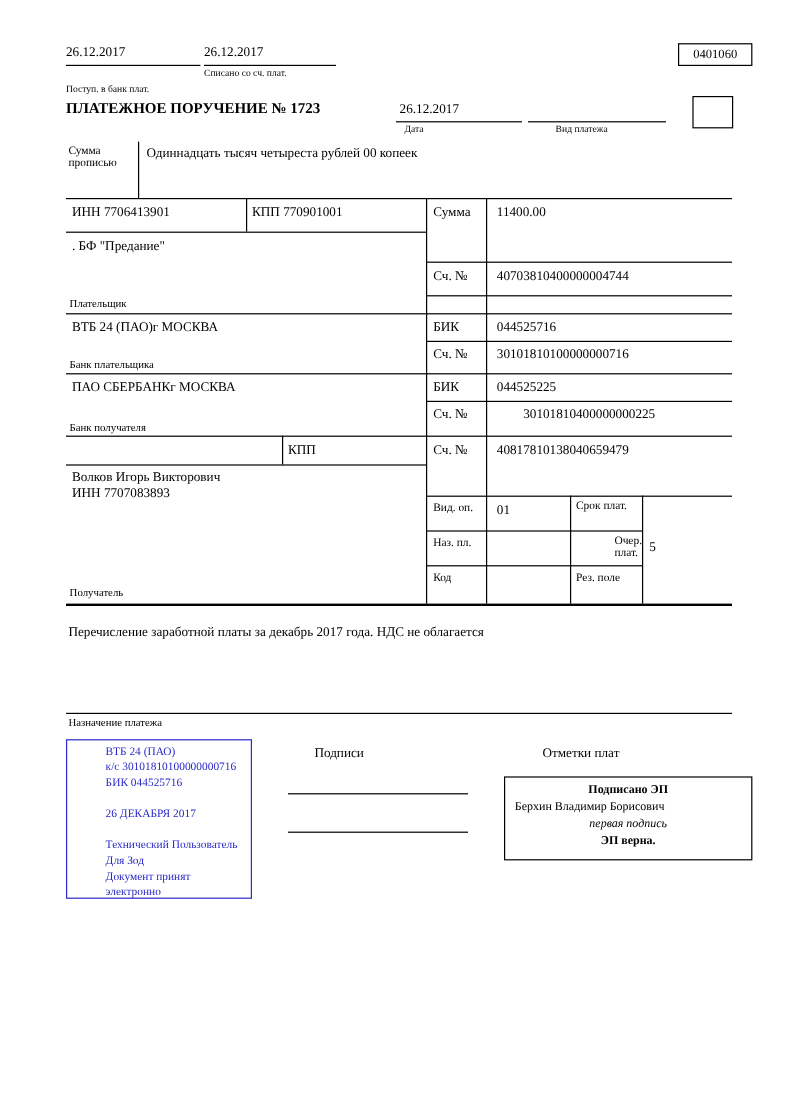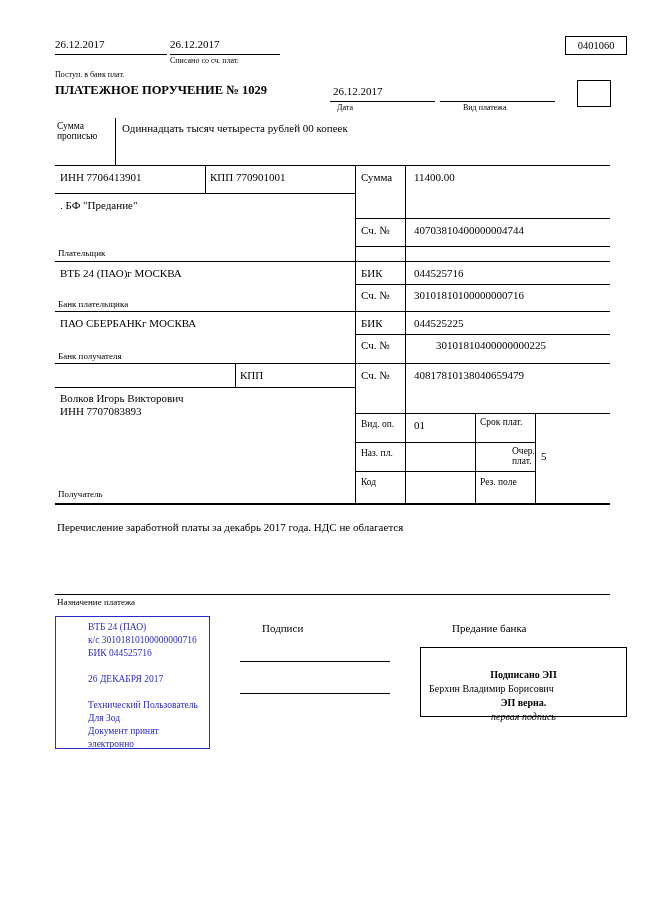--- a/index.html
+++ b/index.html
@@ -17,42 +17,42 @@
   .hline { position:absolute; height:1px; background:#000; }
   .vline { position:absolute; width:1px; background:#000; }
   .box { position:absolute; border:1px solid #000; }
   .codebox { display:flex; align-items:center; justify-content:center; font-size:10.5px; }
   .stamp {
     position:absolute; border:1px solid #2a2ac8; color:#2a2ac8;
     font-size:9.5px; line-height:13px; padding:4px 5px;
   }
   .stamp div { white-space:normal; }
   .gap { height:13px; }
-  .bankmark { position:absolute; border:1px solid #000; font-size:10px; line-height:14px; padding-top:20px; }
+  .bankmark { position:absolute; border:1px solid #000; font-size:10px; line-height:14px; padding-top:4px; }
   .ctr { text-align:center; }
   .ital { font-style:italic; }
 </style>
 </head>
 <body>
 
 <div class="page">
 
   <div class="t" style="left:55px; top:38px;">26.12.2017</div>
   <div class="hline" style="left:55px; top:54px; width:112px;"></div>
   <div class="t small" style="left:55px; top:57px;margin-top:14px;">Поступ. в банк плат.</div>
 
   <div class="t" style="left:170px; top:38px;">26.12.2017</div>
   <div class="hline" style="left:170px; top:54px; width:110px;"></div>
   <div class="t small" style="left:170px; top:57px;">Списано со сч. плат.</div>
 
   <div class="box codebox" style="left:565px; top:36px; width:62px; height:19px;">
     <span>0401060</span>
   </div>
 
-  <div class="t bold" style="left:55px; top:84px; font-size:12.5px;">ПЛАТЕЖНОЕ ПОРУЧЕНИЕ № 1029</div>
+  <div class="t bold" style="left:55px; top:84px; font-size:12.5px;">ПЛАТЕЖНОЕ ПОРУЧЕНИЕ № 1723</div>
   <div class="t" style="left:333px; top:85px;">26.12.2017</div>
   <div class="hline" style="left:330px; top:101px; width:105px;"></div>
   <div class="t small" style="left:337px; top:104px;">Дата</div>
   <div class="hline" style="left:440px; top:101px; width:115px;"></div>
   <div class="t small" style="left:463px; top:104px;">Вид платежа</div>
   <div class="box" style="left:577px; top:80px; width:34px; height:27px;"></div>
 
   <div class="t sublbl wrap" style="left:57px; top:121px; width:55px;">Сумма прописью</div>
   <div class="vline" style="left:115px; top:118px; height:47px;"></div>
   <div class="t" style="left:122px; top:122px;">Одиннадцать тысяч четыреста рублей 00 копеек</div>
@@ -122,36 +122,36 @@
   <div class="t sublbl" style="left:480px; top:477px;">Рез. поле</div>
 
   <div class="t lbl" style="left:58px; top:490px;">Получатель</div>
   <div class="hline" style="left:55px; top:503px; width:555px; height:2px;"></div>
 
   <div class="t" style="left:57px; top:521px;">Перечисление заработной платы за декабрь 2017 года. НДС не облагается</div>
   <div class="hline" style="left:55px; top:594px; width:555px;"></div>
   <div class="t lbl" style="left:57px; top:598px;">Назначение платежа</div>
 
   <div class="t" style="left:262px; top:622px;">Подписи</div>
-  <div class="t" style="left:452px; top:622px;">Предание банка</div>
+  <div class="t" style="left:452px; top:622px;">Отметки плат</div>
 
   <div class="stamp" style="left:55px; top:616px; width:155px; height:133px;padding-left:32px;">
     <div>ВТБ 24 (ПАО)</div>
     <div>к/с 30101810100000000716</div>
     <div>БИК 044525716</div>
     <div class="gap"></div>
     <div>26 ДЕКАБРЯ 2017</div>
     <div class="gap"></div>
     <div>Технический Пользователь Для Зод</div>
     <div>Документ принят электронно</div>
   </div>
 
   <div class="hline" style="left:240px; top:661px; width:150px;"></div>
   <div class="hline" style="left:240px; top:693px; width:150px;"></div>
 
   <div class="bankmark" style="left:420px; top:647px; width:207px; height:70px;">
     <div class="ctr bold">Подписано ЭП</div>
     <div style="padding-left:8px;">Берхин Владимир Борисович</div>
+    <div class="ctr ital">первая подпись</div>
     <div class="ctr bold">ЭП верна.</div>
-    <div class="ctr ital">первая подпись</div>
   </div>
 
 </div>
 
 </body></html>

